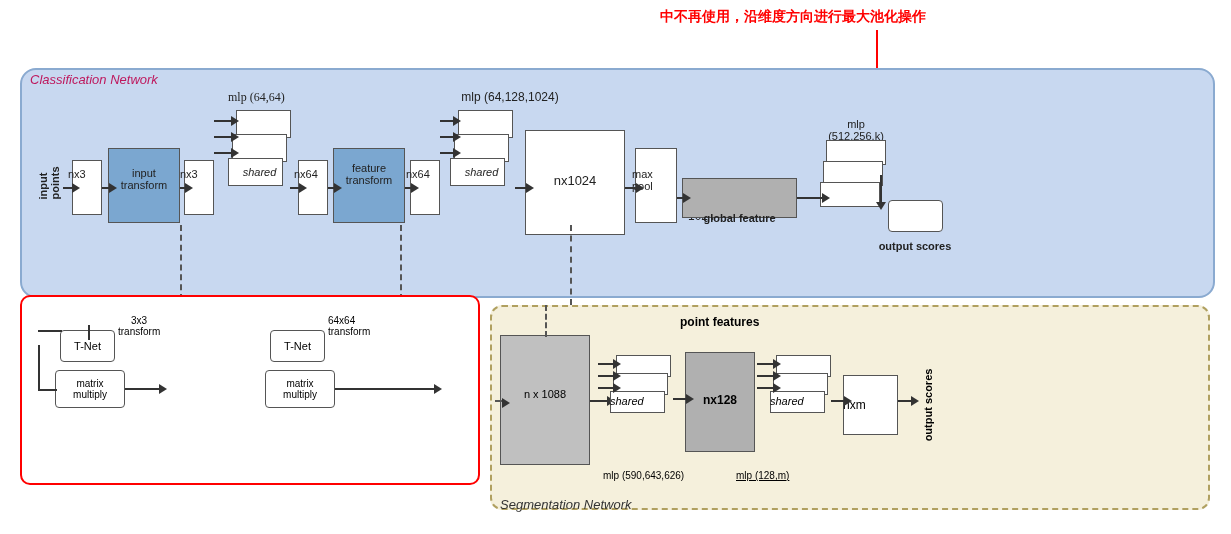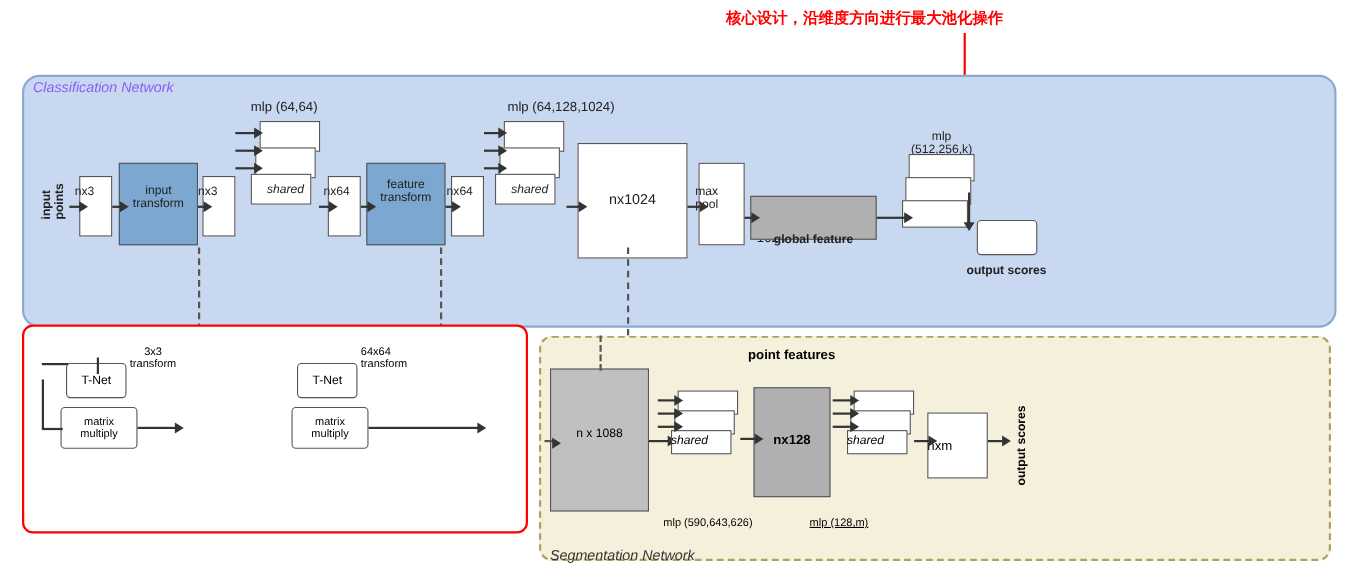--- a/index.html
+++ b/index.html
@@ -59,21 +59,21 @@
       border-radius: 16px;
       border: 2px solid #8aaad0;
     }
 
     .classification-label {
       position: absolute;
       top: 72px;
       left: 30px;
       font-style: italic;
       font-size: 13px;
-      color: #8b5cf6;
+      color: #be185d;
     }
 
     
     .segmentation-box {
       position: absolute;
       top: 305px;
       left: 490px;
       width: 720px;
       height: 205px;
       background: #f5f0dc;
@@ -181,21 +181,21 @@
       position: absolute;
       border: none;
       border-left: 2px dashed #555;
     }
   </style>
 </head>
 <body>
 
 <div class="main-container">
 
-  <div class="top-annotation">核心设计，沿维度方向进行最大池化操作</div>
+  <div class="top-annotation">中不再使用，沿维度方向进行最大池化操作</div>
 
   <div class="red-arrow"></div>
 
   <div class="classification-box"></div>
 
   <div class="classification-label">Classification Network</div>
 
   <div style="position:absolute; top:148px; left:28px; width:40px; height:70px; display:flex; align-items:center; justify-content:center;">
     <span style="transform:rotate(-90deg); font-size:11px; font-weight:bold; white-space:nowrap; color:#222;">input<br>points</span>
   </div>
@@ -208,21 +208,21 @@
   <div class="rect-blue" style="top:148px; left:108px; width:72px; height:75px;"></div>
   <div class="cls-label" style="top:167px; left:108px; width:72px;">input<br>transform</div>
 
   <div class="arrow arrow-h" style="top:187px; left:102px; width:8px;"></div>
 
   <div class="rect-white" style="top:160px; left:184px; width:30px; height:55px;"></div>
   <div class="cls-label" style="top:168px; left:180px;">nx3</div>
 
   <div class="arrow arrow-h" style="top:187px; left:180px; width:6px;"></div>
 
-  <div class="cls-label" style="top:90px; left:228px; font-size:12px;">mlp (64,64)</div>
+  <div class="cls-label" style="top:90px; left:228px; font-size:12px;font-family:Liberation Serif, serif;">mlp (64,64)</div>
 
   <div style="position:absolute; top:110px; left:228px;">
     <div class="rect-white" style="position:relative; top:0; left:8px; width:55px; height:28px;"></div>
     <div class="rect-white" style="position:relative; top:-4px; left:4px; width:55px; height:28px;"></div>
     <div class="rect-white" style="position:relative; top:-8px; left:0; width:55px; height:28px;"></div>
   </div>
 
   <div class="cls-label" style="top:166px; left:228px; width:63px; font-style:italic;">shared</div>
 
   <div class="arrow arrow-h" style="top:120px; left:214px; width:18px;"></div>

